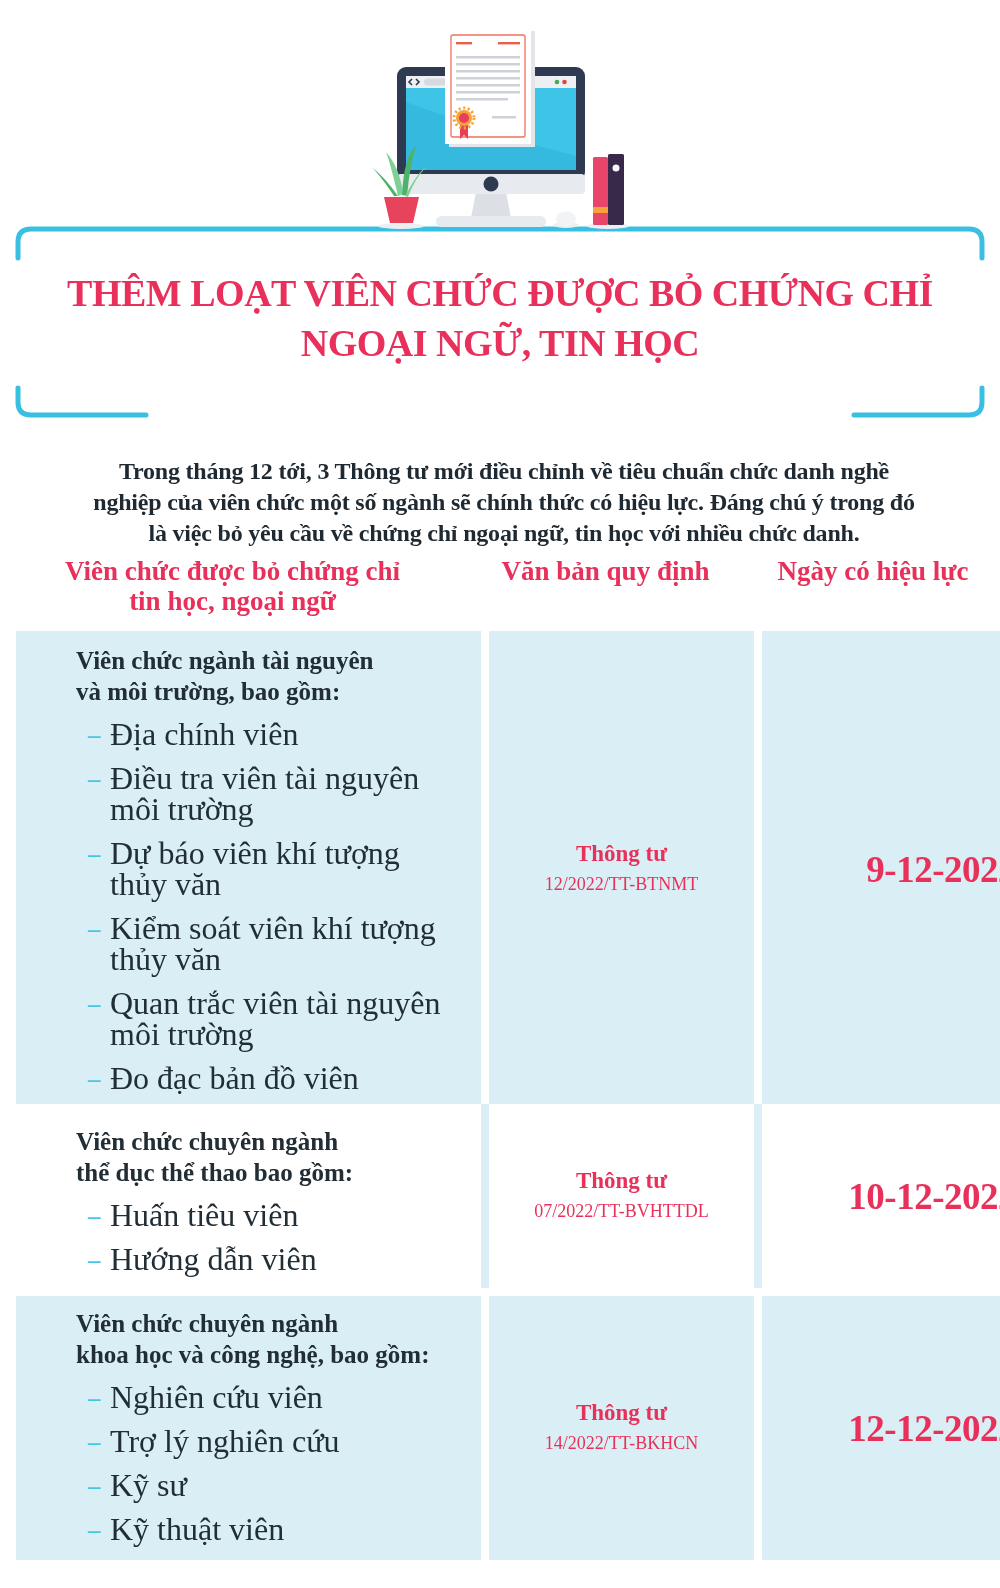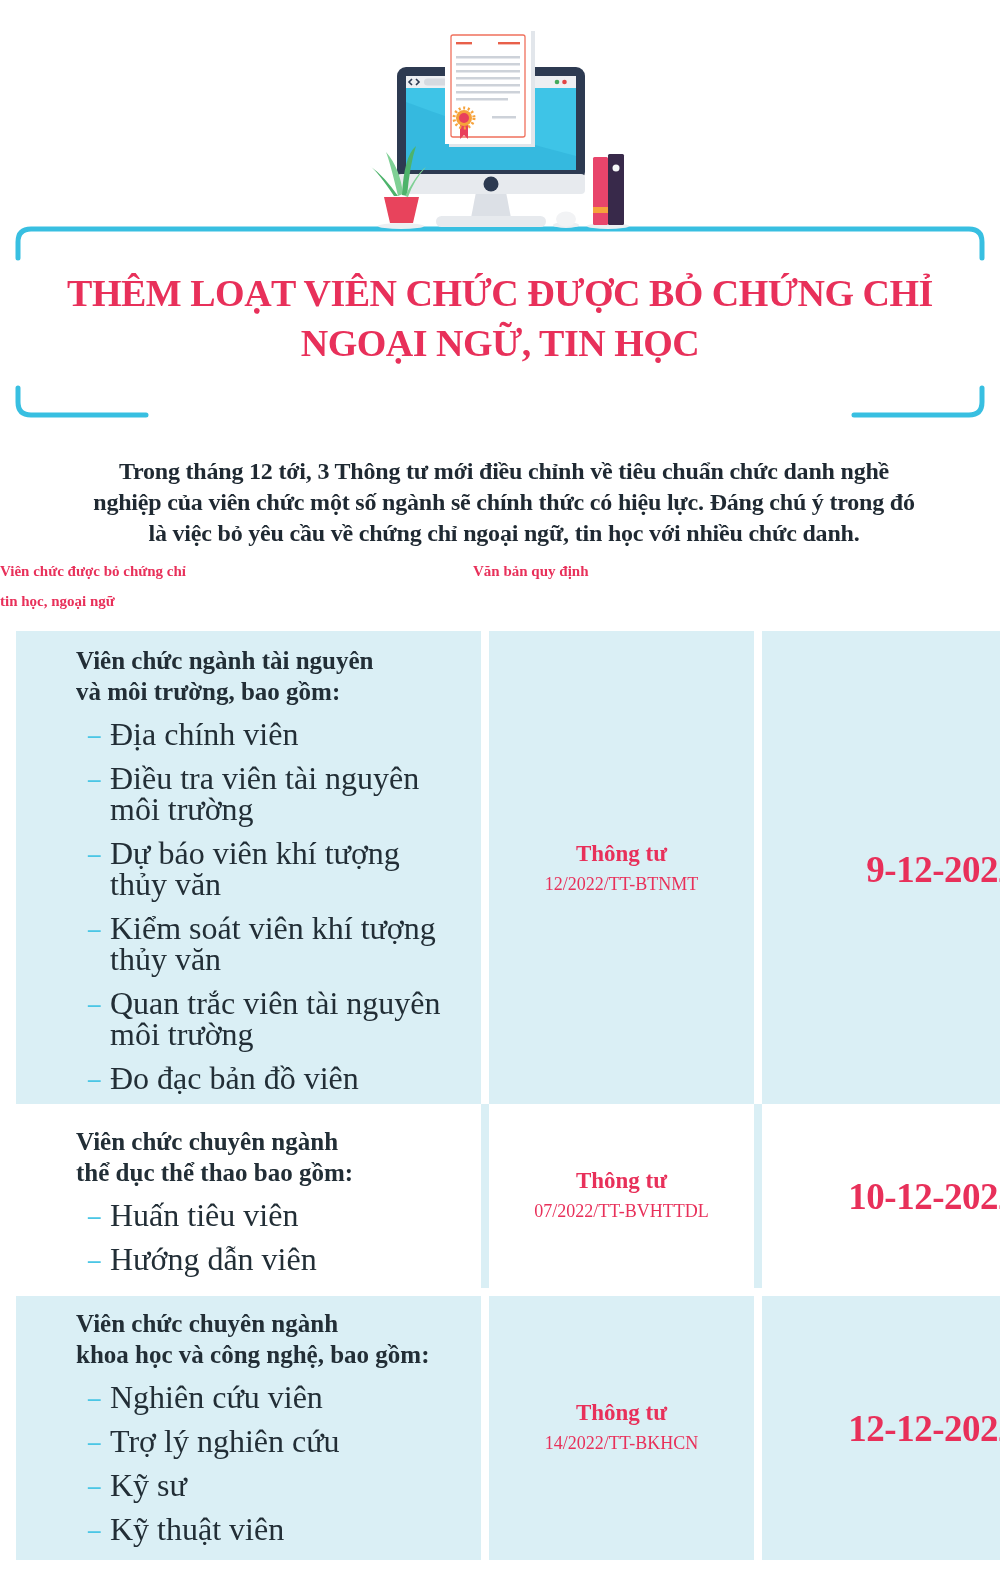--- a/index.html
+++ b/index.html
@@ -19,22 +19,22 @@
   }
   .intro{
     position:absolute;left:16px;top:438px;width:940px;margin:18px;
     text-align:center;white-space:pre-line;
     font-size:24px;line-height:31px;font-weight:700;letter-spacing:-0.2px;
     color:#1F2932;
   }
   .grid5{display:grid;grid-template-columns:465px 8px 265px 8px 254px;}
   .thead{position:absolute;left:0;top:556px;width:1000px;}
   .th{
-    color:#E8305A;font-weight:700;font-size:15px;line-height:30px;
-    text-align:left;white-space:pre-line;
+    color:#E8305A;font-weight:700;font-size:27px;line-height:30px;
+    text-align:center;white-space:pre-line;
   }
   .table{position:absolute;left:16px;top:631px;width:1000px;}
   .row{width:1000px;}
   .row-1{height:473px;}
   .row-2{height:184px;}
   .row-3{height:264px;margin-top:8px;}
   .row-blue .cell{background:#DAEFF5;}
   .row-blue .gutter{background:#ffffff;}
   .row-white .cell{background:#ffffff;}
   .row-white .gutter{background:#DAEFF5;}
@@ -136,20 +136,21 @@
   <p class="intro">Trong tháng 12 tới, 3 Thông tư mới điều chỉnh về tiêu chuẩn chức danh nghề
 nghiệp của viên chức một số ngành sẽ chính thức có hiệu lực. Đáng chú ý trong đó
 là việc bỏ yêu cầu về chứng chỉ ngoại ngữ, tin học với nhiều chức danh.</p>
 
   <div class="thead grid5">
     <div class="th">Viên chức được bỏ chứng chỉ
 tin học, ngoại ngữ</div>
     <div></div>
     <div class="th">Văn bản quy định</div>
     <div></div>
+    <div class="th">Ngày có hiệu lực</div>
   </div>
 
   <div class="table">
 
     <div class="row row-1 row-blue grid5">
       <div class="cell cell-jobs">
         <div class="group">Viên chức ngành tài nguyên
 và môi trường, bao gồm:</div>
         <div class="items">
           <div class="item">

